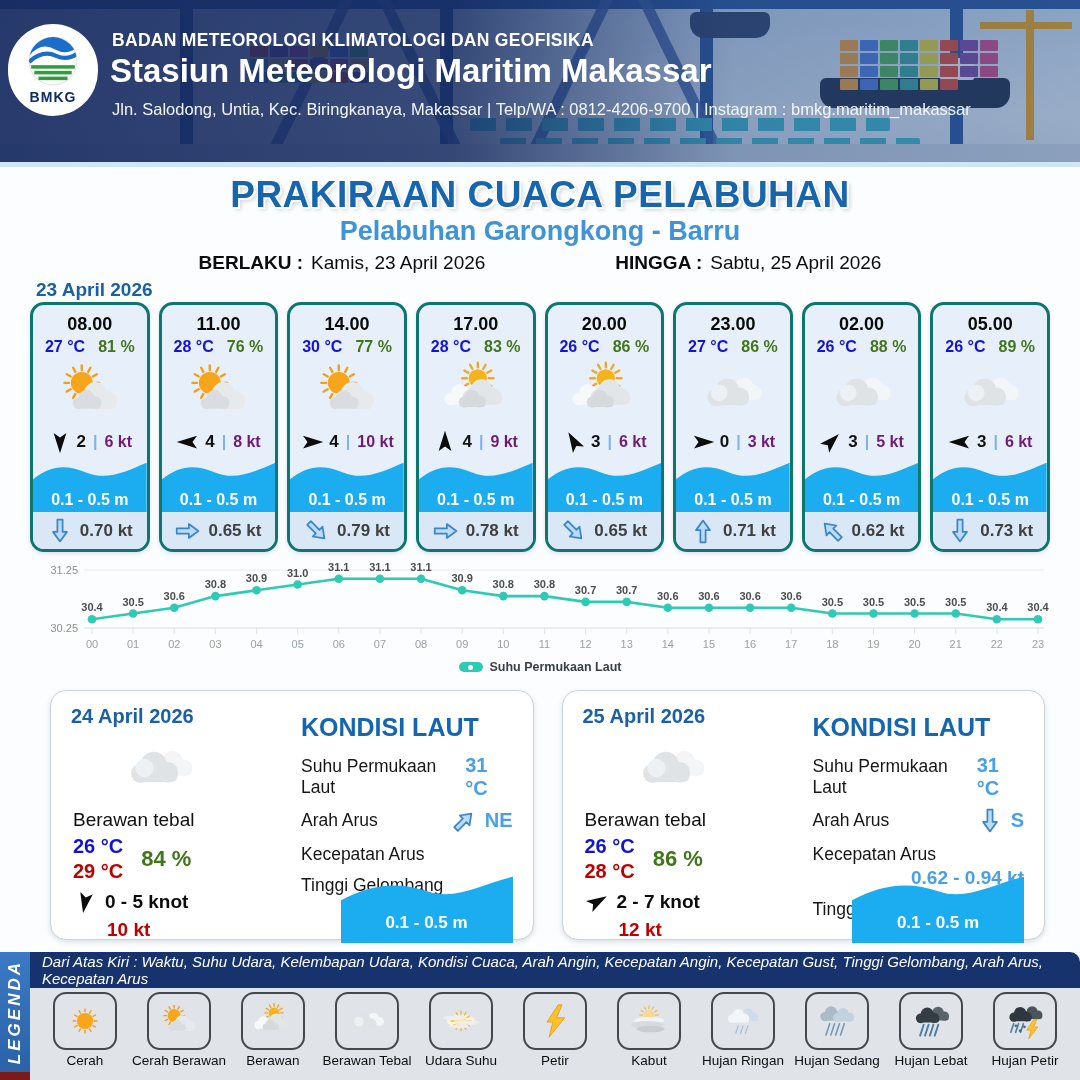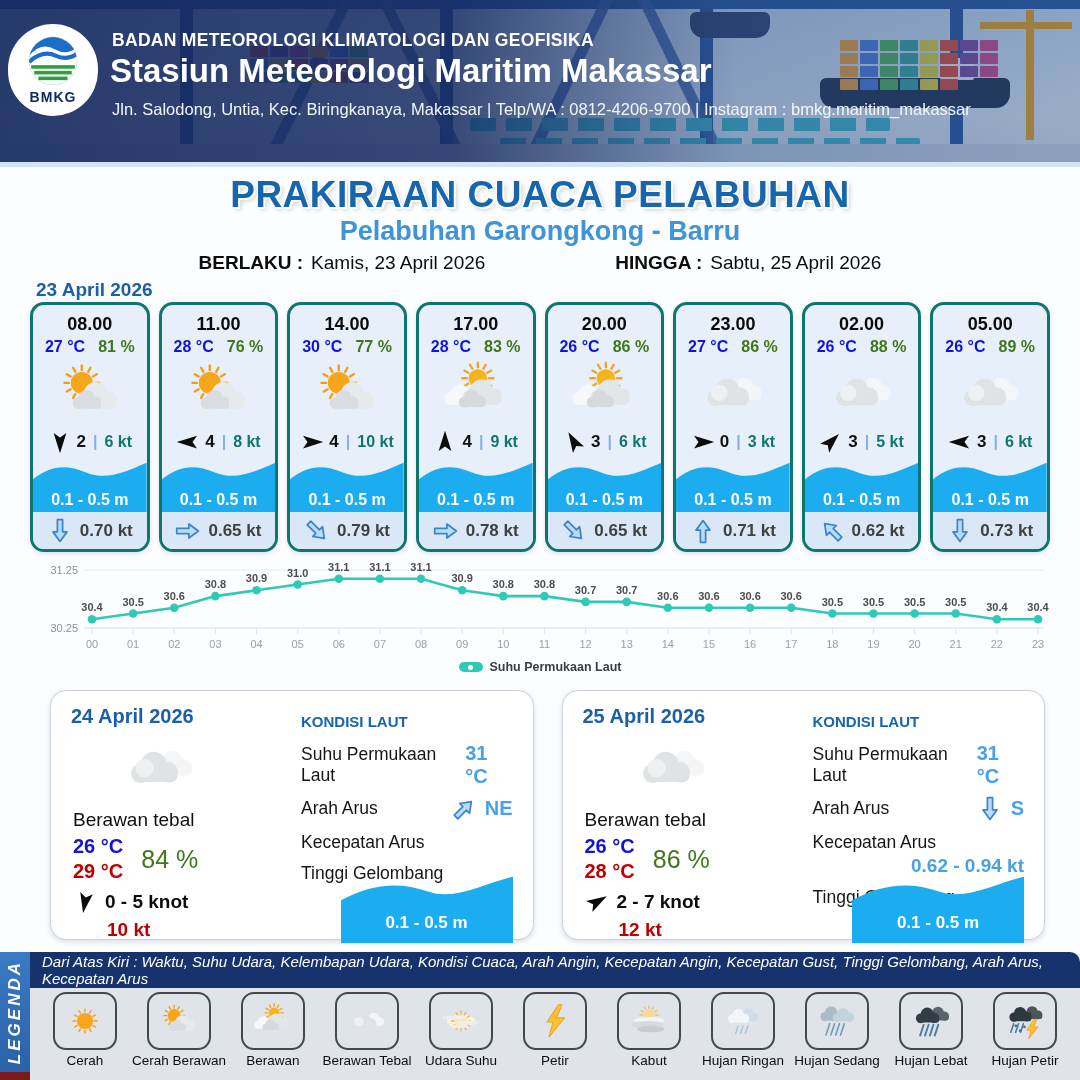--- a/index.html
+++ b/index.html
@@ -47,21 +47,21 @@
   .c-time{text-align:center;font-size:18px;font-weight:800;color:#0a0a0a;margin-top:9px;}
   .c-th{display:flex;justify-content:center;gap:13px;font-size:16px;font-weight:800;margin-top:3px;}
   .c-temp{color:#1212d9;} .c-hum{color:#41761a;}
   .c-icon{height:74px;display:flex;align-items:center;justify-content:center;}
   .wx{width:92px;height:64px;}
   .c-wind{display:flex;align-items:center;justify-content:center;gap:5px;height:30px;}
   .dart{display:inline-flex;width:24px;height:16px;}
   .dart svg{width:100%;height:100%;}
   .c-wval{font-size:17px;font-weight:800;color:#111;}
   .c-pipe{font-size:16px;color:#7fb2ea;font-weight:700;margin:0 2px;}
-  .c-gust{font-size:16px;font-weight:800;color:#0f766e;}
+  .c-gust{font-size:16px;font-weight:800;color:#701a75;}
   .c-wave{position:relative;height:58px;margin-top:auto;}
   .wavesvg{position:absolute;inset:0;width:100%;height:100%;}
   .c-waveval{position:absolute;left:0;right:0;bottom:3px;text-align:center;font-size:16px;font-weight:800;color:#fff;}
   .c-cur{height:38px;background:#d9e7f6;display:flex;align-items:center;justify-content:center;gap:7px;}
   .barrow{display:inline-flex;width:26px;height:20px;} .barrow svg{width:100%;height:100%;}
   .c-curval{font-size:17px;font-weight:700;color:#404040;}
 
   
   .chart-wrap{position:absolute;left:30px;top:556px;width:1020px;height:100px;}
   .chart-legend{position:absolute;left:0;top:660px;width:100%;display:flex;justify-content:center;align-items:center;gap:7px;}
@@ -73,25 +73,25 @@
   .days{position:absolute;left:35px;top:690px;width:1010px;height:250px;display:flex;gap:13px;}
   .day{flex:1;background:#fff;border:1px solid #cdd3d9;border-radius:16px;box-shadow:0 2px 5px rgba(80,90,100,.18);
        position:relative;padding:14px 20px;margin-left:15px;}
   .d-date{font-size:20px;font-weight:800;color:#1a5fa8;}
   .d-left{position:absolute;left:22px;top:40px;width:205px;}
   .d-icon{width:130px;height:72px;margin-left:22px;}
   .d-cond{font-size:19px;color:#101010;margin-top:2px;}
   .d-temps{display:flex;align-items:center;margin-top:4px;}
   .d-tcol{display:flex;flex-direction:column;gap:2px;font-size:20px;font-weight:800;}
   .d-tlow{color:#1212d9;} .d-thigh{color:#c00000;}
-  .d-hum{font-size:25px;font-weight:400;color:#41761a;margin-left:18px;}
+  .d-hum{font-size:22px;font-weight:700;color:#41761a;margin-left:18px;}
   .d-wind{display:flex;align-items:center;gap:8px;margin-top:8px;font-size:19px;font-weight:800;color:#0c0c0c;}
   .d-gust{font-size:19px;font-weight:800;color:#c00000;margin:6px 0 0 34px;}
   .d-right{position:absolute;left:250px;right:20px;top:22px;}
-  .d-sea-h{font-size:15px;font-weight:800;color:#1565b0;margin-bottom:12px;}
+  .d-sea-h{font-size:25px;font-weight:800;color:#1565b0;margin-bottom:12px;}
   .sea-row{display:flex;justify-content:space-between;align-items:center;margin-top:9px;}
   .sea-label{font-size:17.5px;color:#161616;}
   .sea-val{font-size:20px;font-weight:800;color:#4aa0e8;}
   .sea-dir{display:flex;align-items:center;gap:8px;}
   .sea-speed{text-align:right;font-size:19px;font-weight:800;color:#4aa0e8;margin-top:2px;}
   .d-wavebox{position:absolute;right:0;top:158px;width:172px;height:72px;}
   .d-wavebox svg{position:absolute;inset:0;width:100%;height:100%;}
   .d-waveval{position:absolute;left:0;right:0;bottom:10px;text-align:center;font-size:17px;font-weight:800;color:#fff;}
 
   

